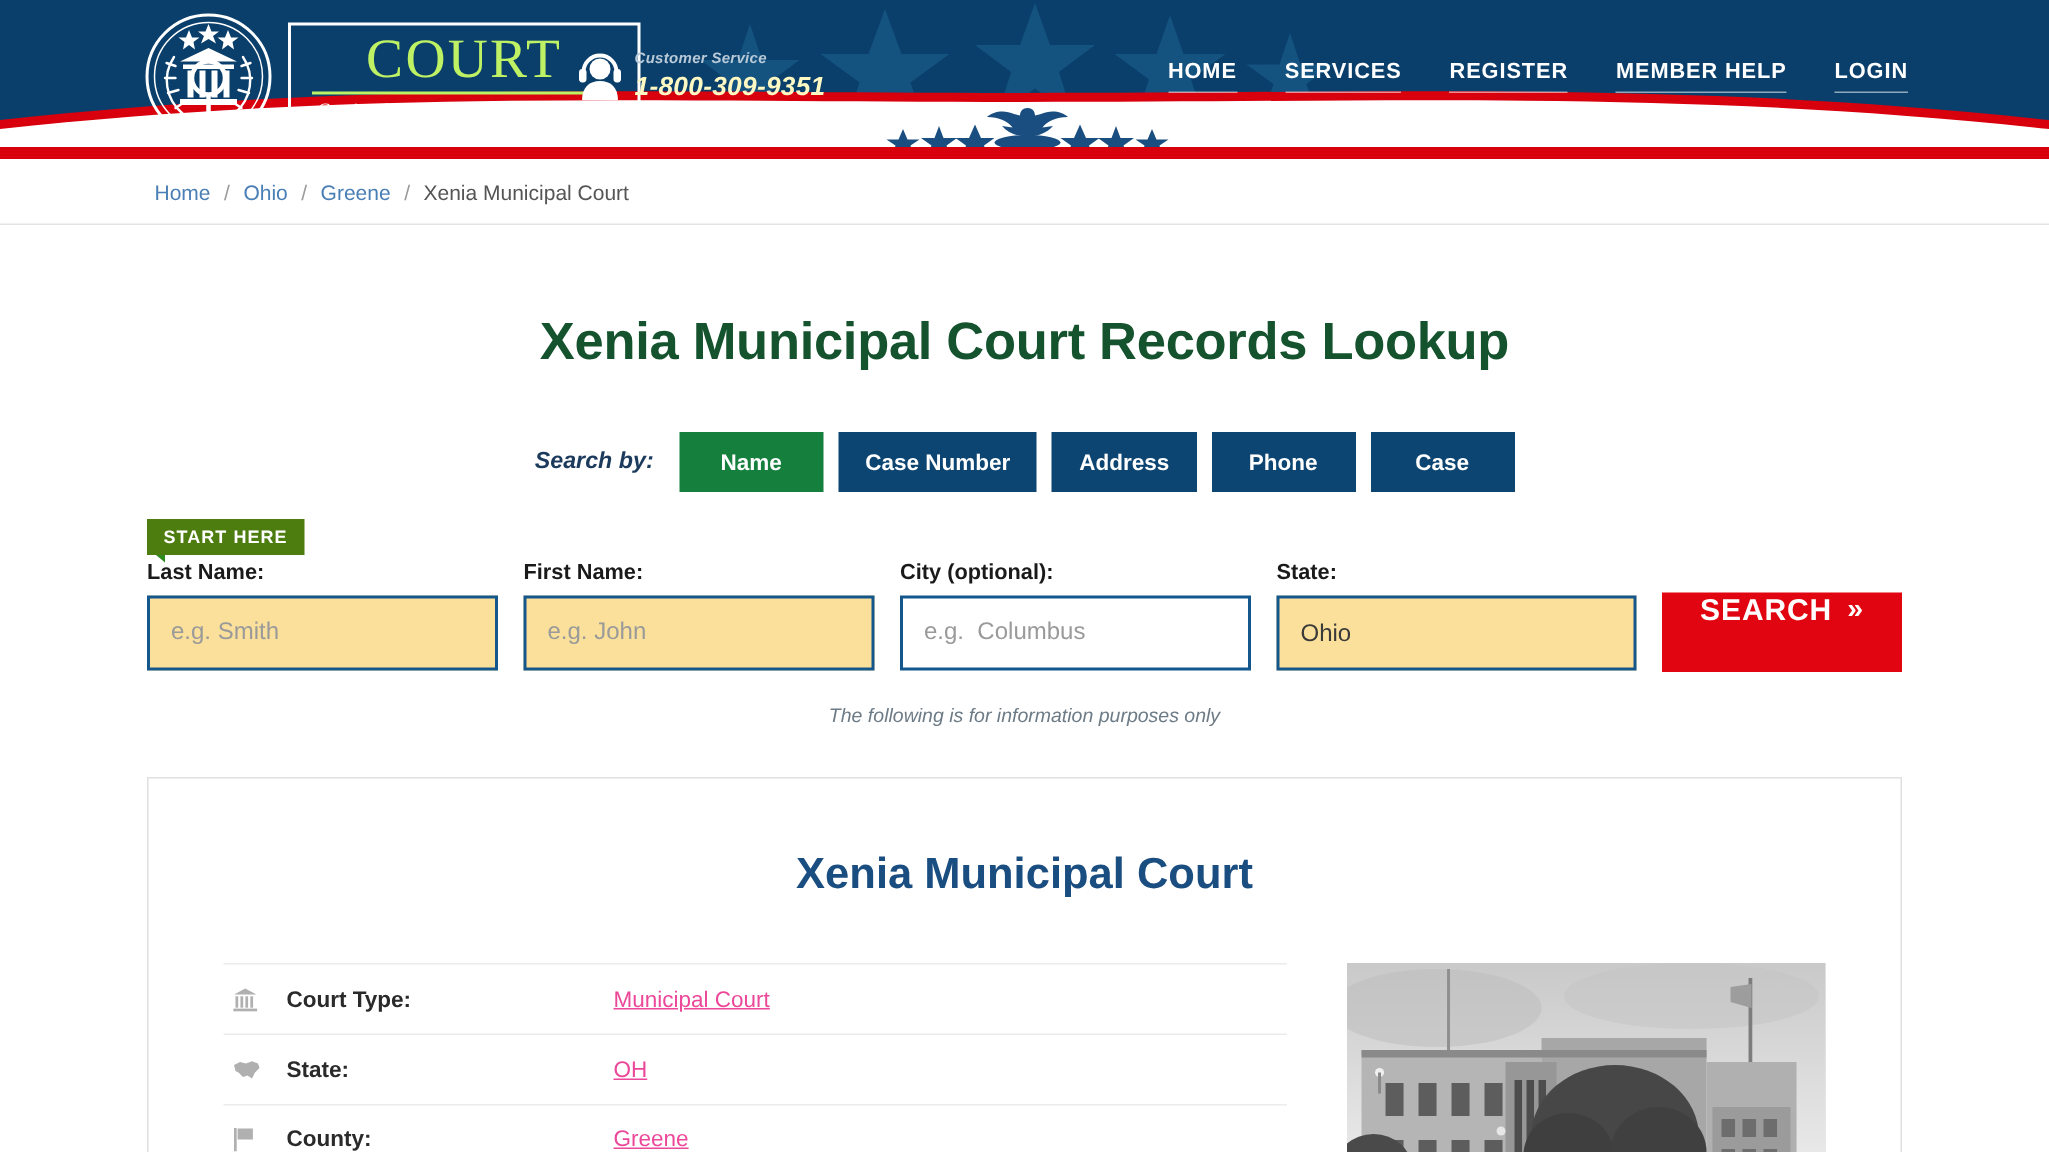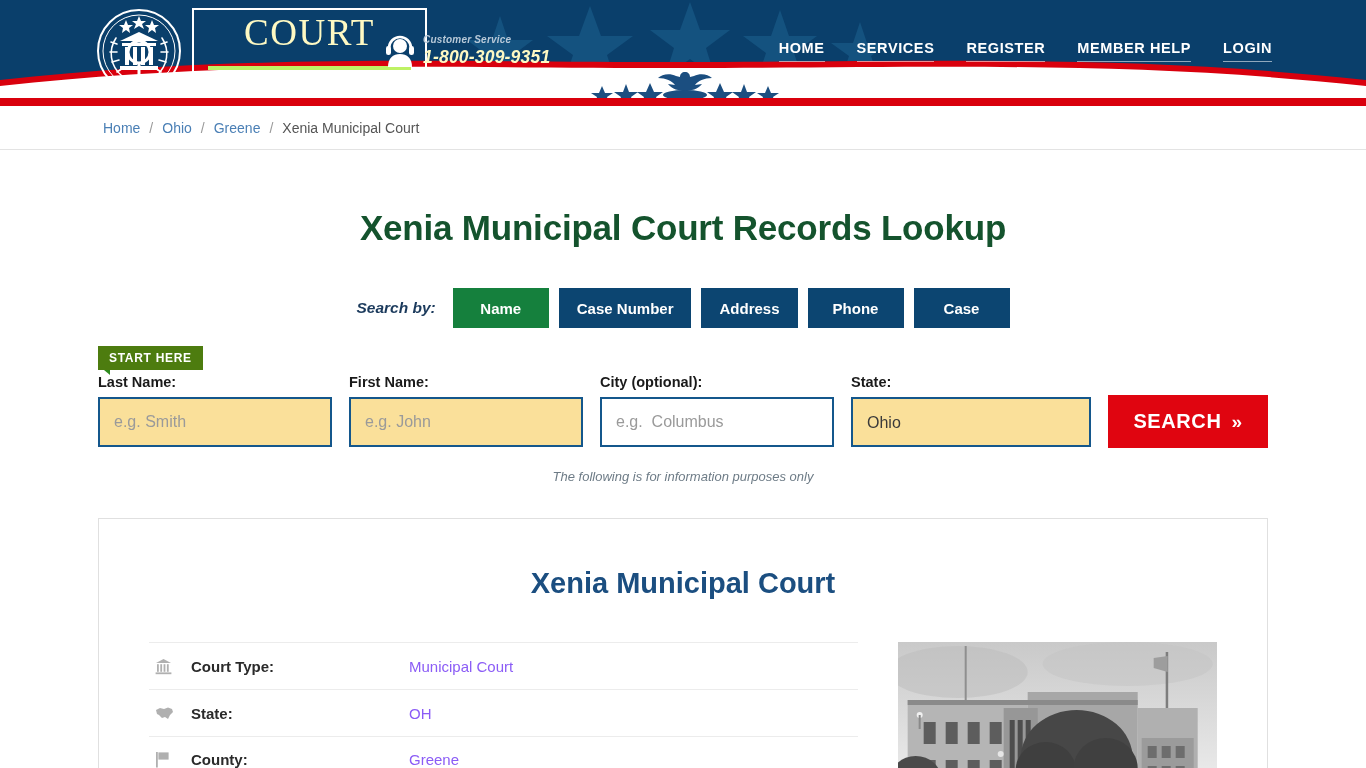--- a/index.html
+++ b/index.html
@@ -34,25 +34,25 @@
   }
   .seal { width: 86px; height: 86px; display: block; }
   .logo-text {
     border: 2px solid #ffffff;
     padding: 4px 14px 5px 14px;
     text-align: center;
     line-height: 1;
   }
   .logo-court {
     font-family: "Liberation Serif", "DejaVu Serif", serif;
-    font-size: 37px; letter-spacing: 1.5px; color: #fef9c3;
+    font-size: 37px; letter-spacing: 1.5px; color: #bef264;
     font-weight: 400;
     display: block;
-    padding-bottom: 15px;
-    border-bottom: 4px solid #bef264;
+    padding-bottom: 3px;
+    border-bottom: 2px solid #bef264;
   }
   .logo-sub {
     display: block;
     font-family: "Liberation Serif", "DejaVu Serif", serif;
     font-size: 12.5px; letter-spacing: 5px; color: #fff;
     padding-top: 4px; padding-left: 4px;
   }
 
   .cs-wrap {
     position: absolute; left: 386px; top: 34px;
@@ -200,21 +200,21 @@
       calc(100% - 21px) 28px,
       calc(100% - 15px) 28px;
     background-size: 6px 6px, 6px 6px, 6px 6px, 6px 6px;
     background-repeat: no-repeat;
   }
   .search-btn {
     height: 53px; width: 190px;
     background: #e00510; color: #fff;
     font-size: 20px; font-weight: bold; letter-spacing: .6px;
     border: none; cursor: pointer;
-    display: flex; align-items: center; justify-content: center; gap: 10px;
+    display: flex; justify-content: center; gap: 10px;
     font-family: inherit;
     margin-bottom: -1px;
   }
   .search-btn .chev { font-size: 19px; }
 
   .disclaimer {
     text-align: center;
     font-size: 13px; font-style: italic; color: #6d7b86;
     margin-top: 22px;
   }
@@ -246,21 +246,21 @@
   .detail-row:last-child { border-bottom: 1px solid #ececec; }
   .d-icon {
     width: 36px; display:flex; align-items:center; justify-content:flex-start;
     margin-left: 6px;
     color: #b0b0b0;
   }
   .d-label {
     font-size: 15px; font-weight: bold; color: #2a2a2a;
     width: 218px;
   }
-  .d-value { font-size: 15px; color: #8b5cf6; }
+  .d-value { font-size: 15px; color: #ec4899; text-decoration: underline; }
 
   .court-photo {
     width: 320px; height: 228px;
     background: #cfcfcf;
     overflow: hidden;
     position: relative;
     filter: grayscale(100%);
   }
   .court-photo svg { display:block; width:100%; height:100%; }
 </style>

